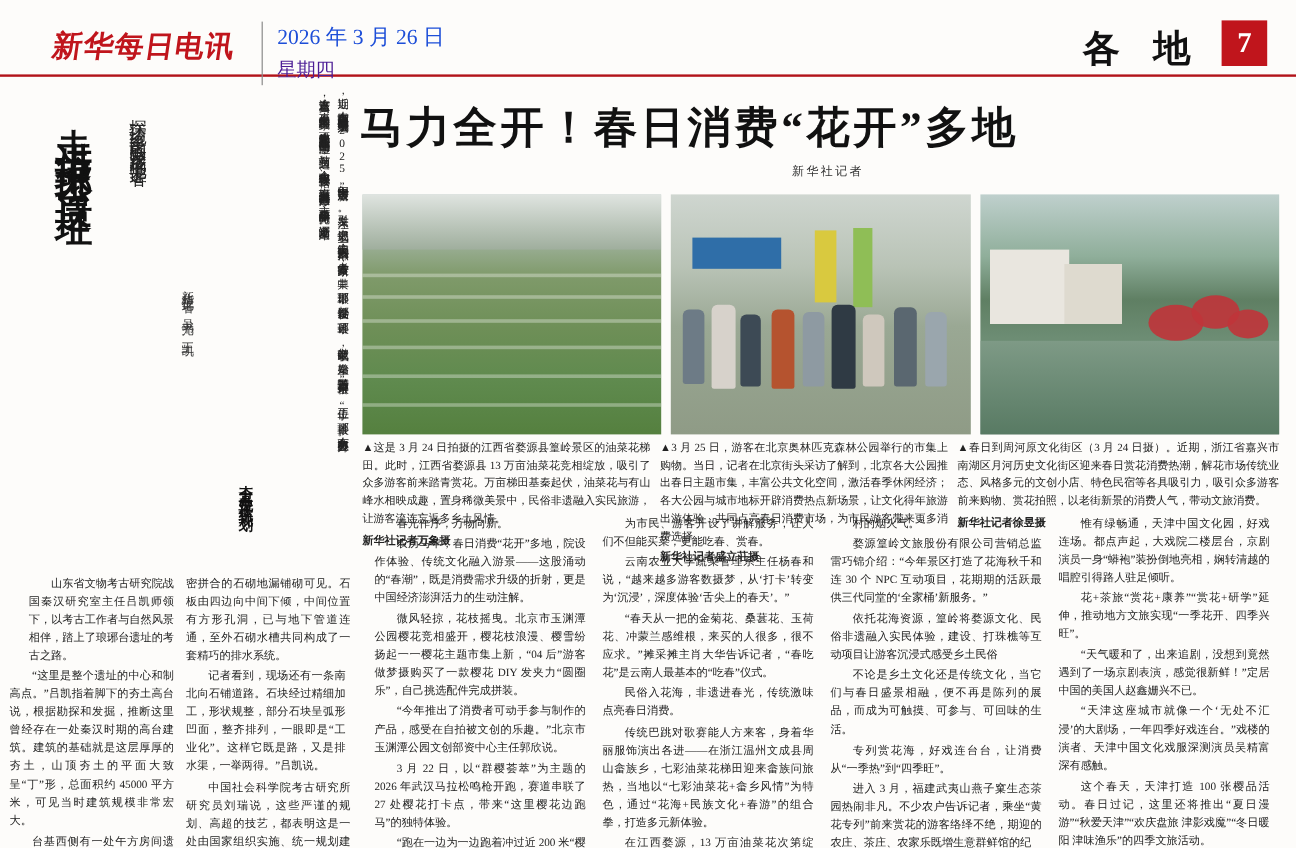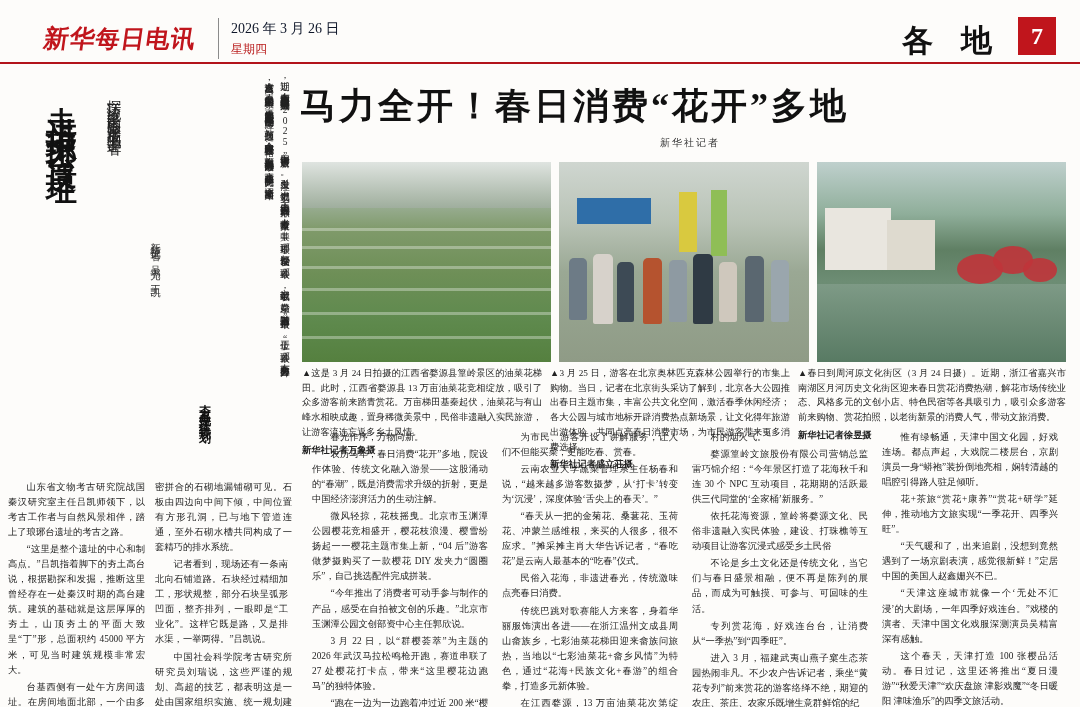--- a/index.html
+++ b/index.html
@@ -25,22 +25,22 @@
     letter-spacing:1px;
     transform:skewX(-8deg);
     white-space:nowrap;
   }
   .logo .big{font-size:25px;}
   .date-block{
     position:absolute;left:218px;top:18px;
     padding-left:12px;border-left:1px solid #8b8b8b;
     line-height:1.5;
   }
-  .date-line1{font-size:14px;color:#0f172a;}
-  .date-line2{font-size:12px;color:#b91c1c;margin-top:2px;font-family:Liberation Mono, monospace;}
+  .date-line1{font-size:18px;color:#1d4ed8;}
+  .date-line2{font-size:16px;color:#4c1d95;margin-top:2px;}
   .section-name{
     position:absolute;right:78px;top:20px;
     font-size:31px;font-weight:bold;letter-spacing:10px;color:#111;
   }
   .page-num{
     position:absolute;right:24px;top:17px;
     width:38px;height:38px;background:#c0151c;color:#fff;
     font-size:24px;font-weight:bold;
     display:flex;align-items:center;justify-content:center;
   }
@@ -150,21 +150,21 @@
   <div class="left-col">
     <div class="v-title">走进琅琊台遗址</div>
     <div class="v-sub">探访统一多民族国家形成的见证者</div>
     <div class="v-byline">新华社记者 吴书光 王凯</div>
     <div class="v-body">
         <div style="margin:0;">近期，山东青岛市琅琊台战国秦汉时期遗址入选了“2025年中国考古新进展”。引发关注。史书记载，秦统一六国后设三十六郡，考古专家推断，其中“琅琊郡”都治疑设在“琅琊县”。文献记载中，秦始皇“迁黔首三万户于琅琊台”，正位于“琅琊县”东南方向数公里外。</div>
         <div style="margin:0;">这座古老高台，不仅是秦朝的国家工程，更成为中华文明从多元走向一体的生动注脚。站与台之间，一个由中央政权直接管辖、辐射至东方海疆的郡治雏形，正穿越两千多年的时光，逐渐清晰起来。</div>
       </div>
     <div class="v-sub2">夯土高台见证统一规划</div>
     <div class="l-body">
-        <p style="margin:0 0 2px 0;text-indent:2em;">山东省文物考古研究院战国秦汉研究室主任吕凯师领下，以考古工作者与自然风景相伴，踏上了琅琊台遗址的考古之路。</p>
+        <p style="margin:0 0 2px 16px;text-indent:2em;">山东省文物考古研究院战国秦汉研究室主任吕凯师领下，以考古工作者与自然风景相伴，踏上了琅琊台遗址的考古之路。</p>
         <p style="margin:0 0 2px 0;text-indent:2em;">“这里是整个遗址的中心和制高点。”吕凯指着脚下的夯土高台说，根据勘探和发掘，推断这里曾经存在一处秦汉时期的高台建筑。建筑的基础就是这层厚厚的夯土，山顶夯土的平面大致呈“丁”形，总面积约 45000 平方米，可见当时建筑规模非常宏大。</p>
         <p style="margin:0 0 2px 0;text-indent:2em;">台基西侧有一处午方房间遗址。在房间地面北部，一个由多块长方形、梯形、三角形石板严密拼合的石砌地漏铺砌可见。石板由四边向中间下倾，中间位置有方形孔洞，已与地下管道连通，至外石砌水槽共同构成了一套精巧的排水系统。</p>
         <p style="margin:0 4px 2px 0;text-indent:2em;">记者看到，现场还有一条南北向石铺道路。石块经过精细加工，形状规整，部分石块呈弧形凹面，整齐排列，一眼即是“工业化”。这样它既是路，又是排水渠，一举两得。”吕凯说。</p>
         <p style="margin:0 0 2px 0;text-indent:2em;">中国社会科学院考古研究所研究员刘瑞说，这些严谨的规划、高超的技艺，都表明这是一处由国家组织实施、统一规划建造的高级官式建筑群。遗址出</p>
       </div>
   </div>
 
   <div class="main-head">马力全开！春日消费“花开”多地</div>
   <div class="main-byline">新华社记者</div>
 

